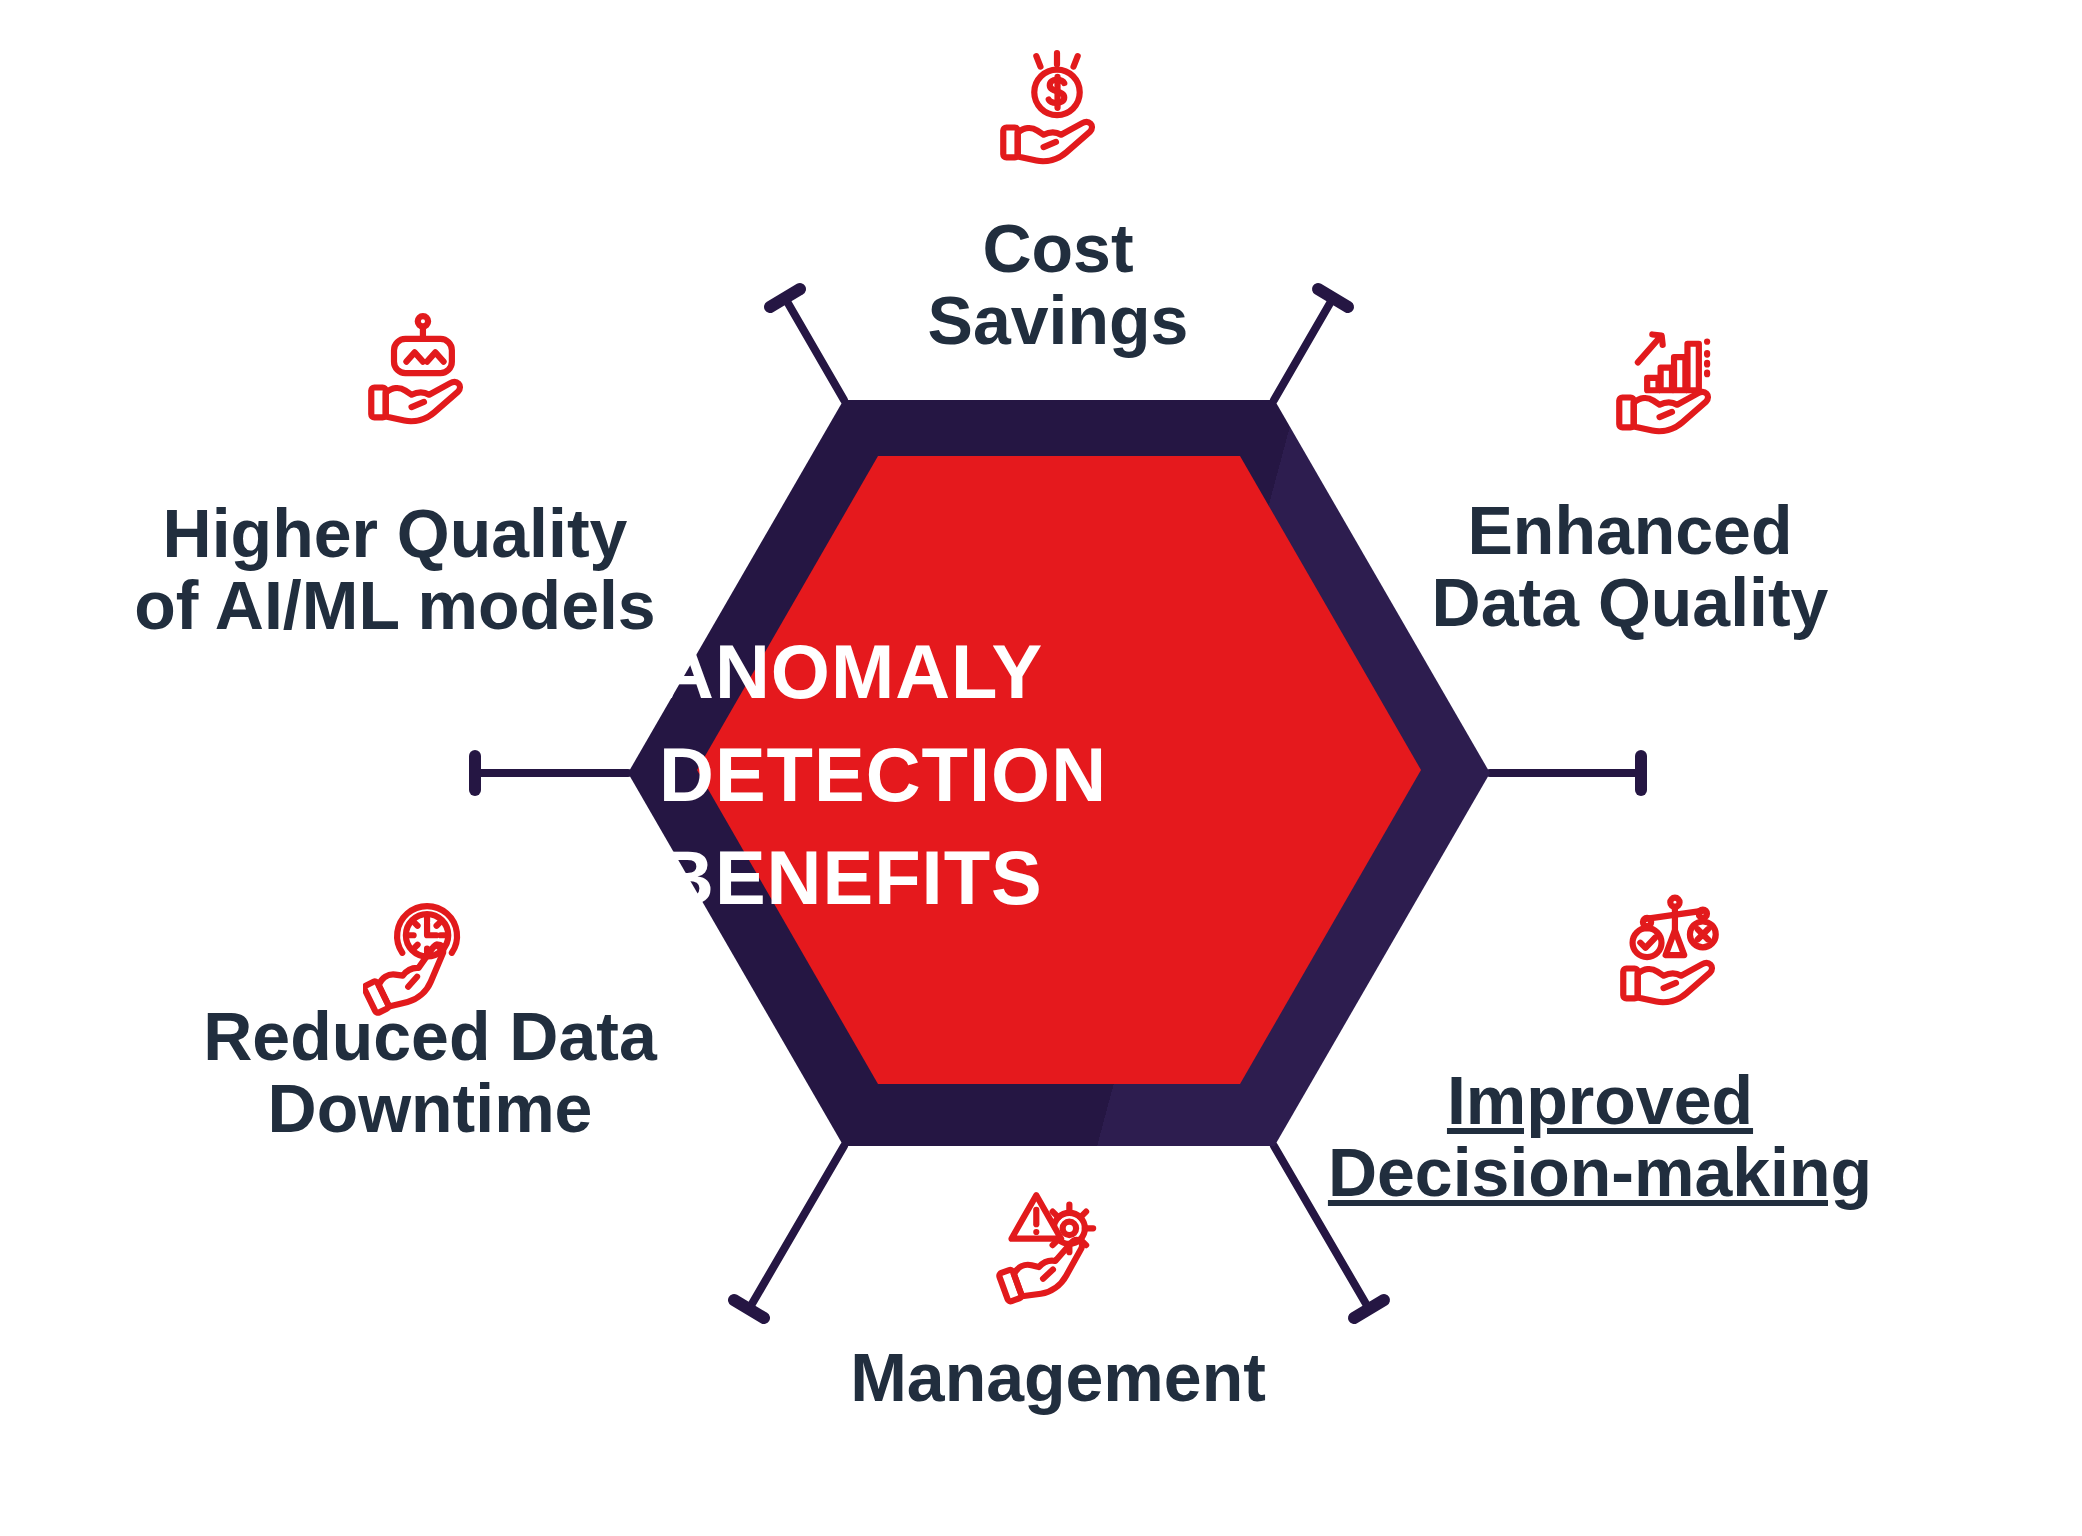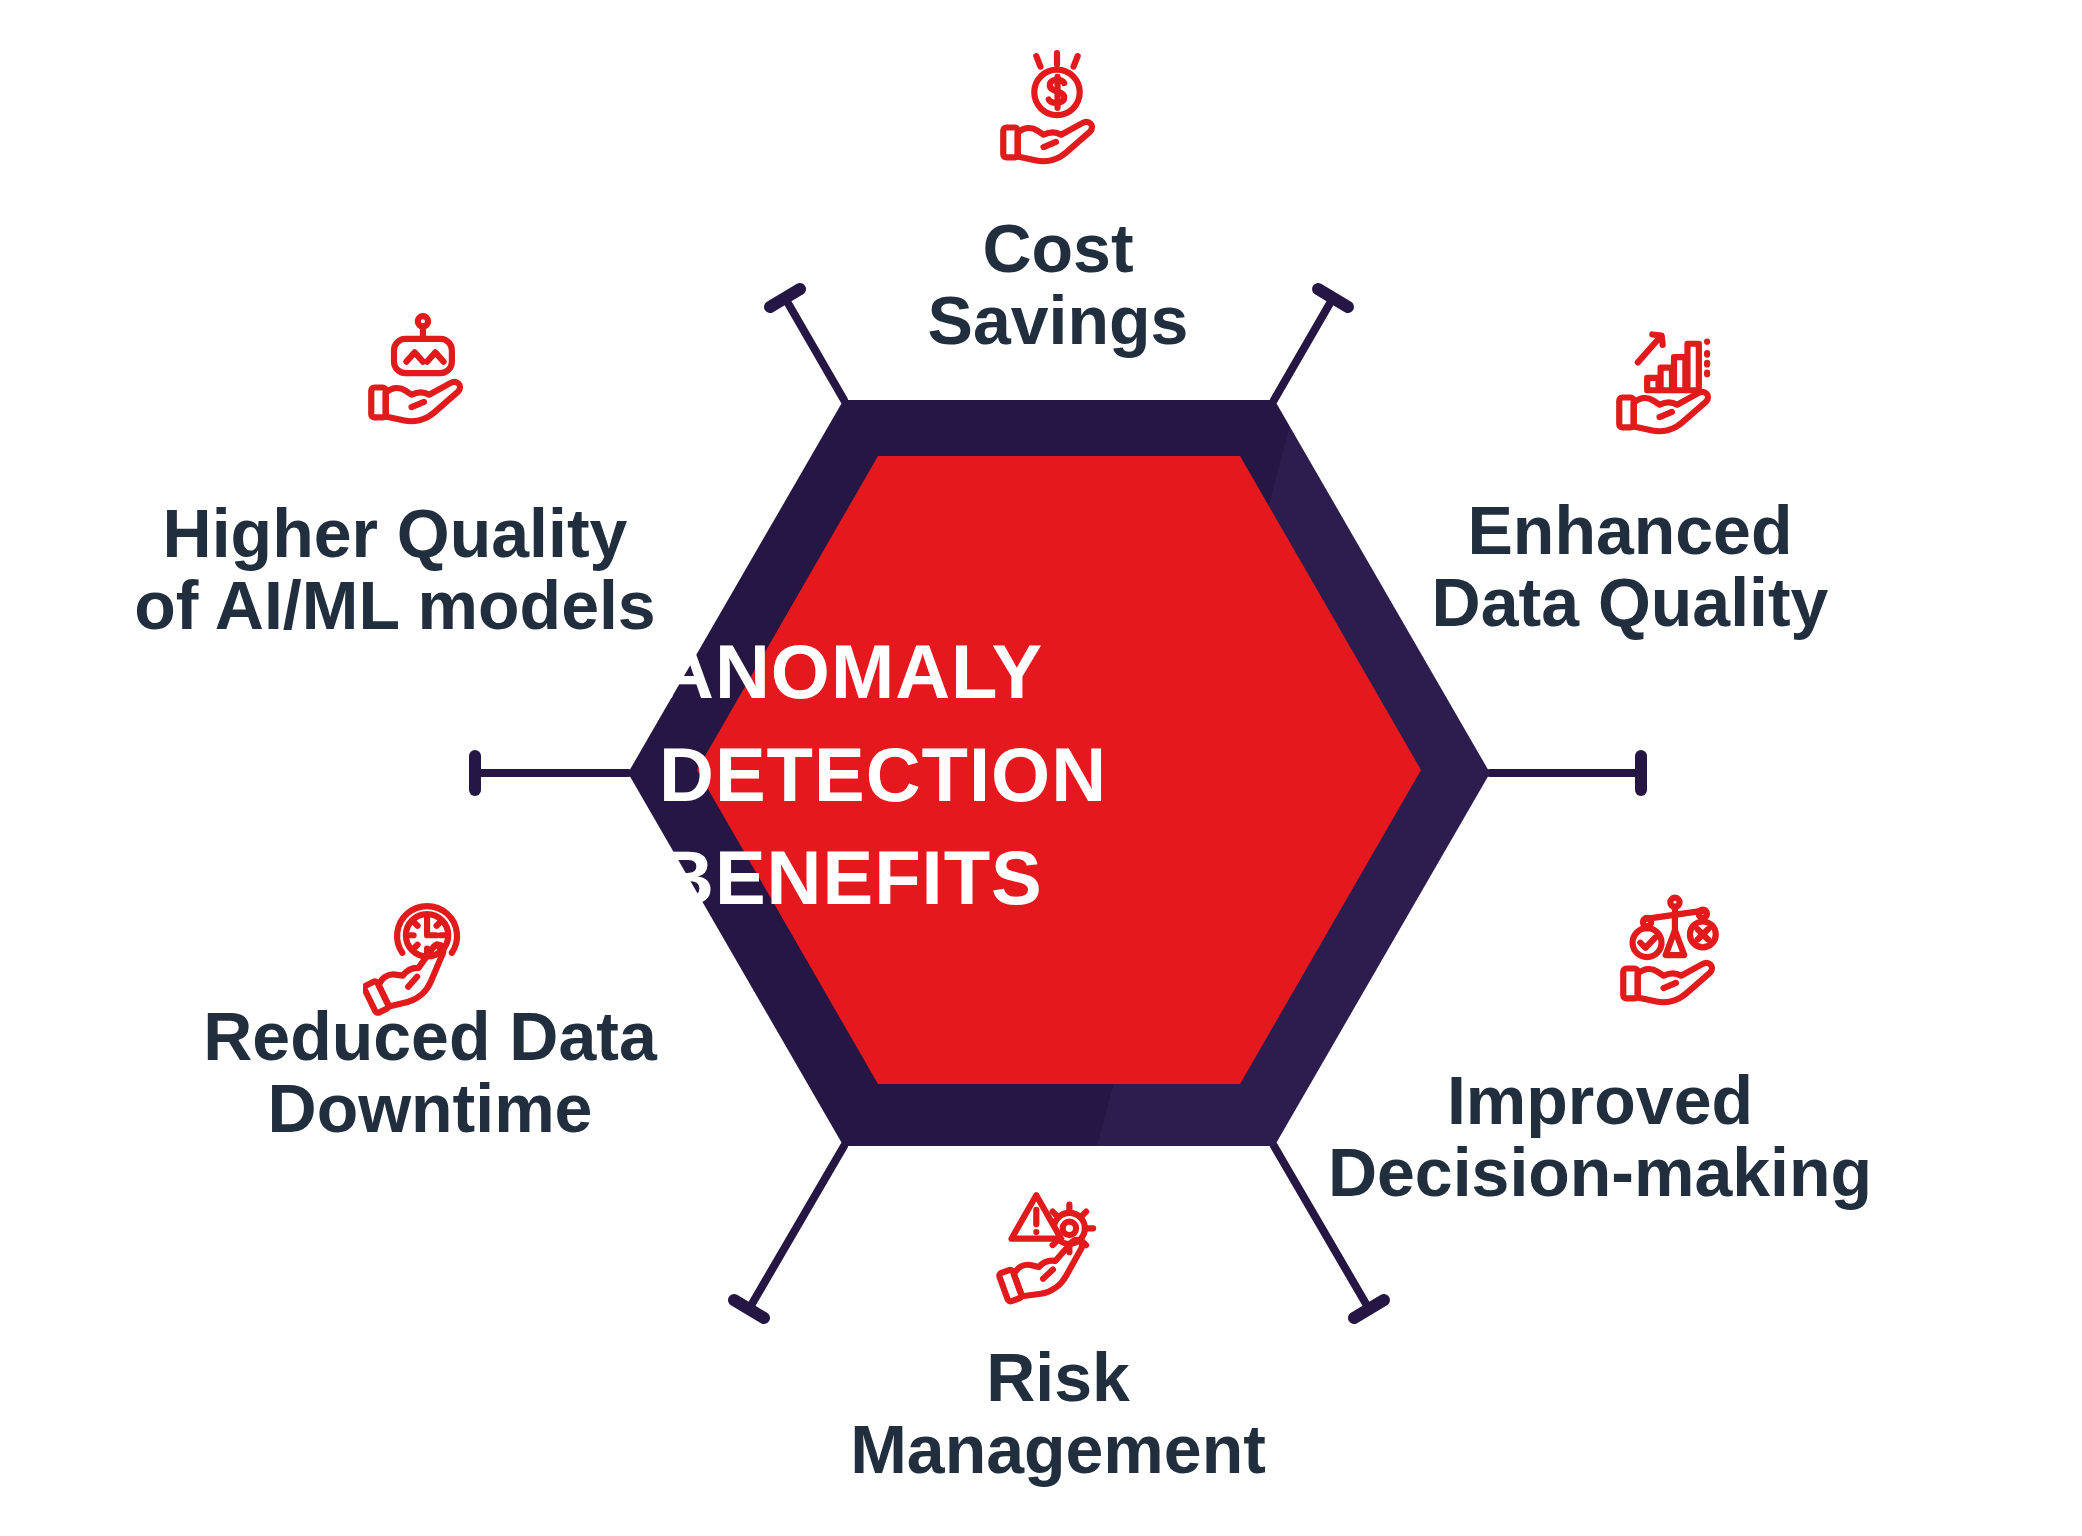--- a/index.html
+++ b/index.html
@@ -33,21 +33,21 @@
   .title div{height:103px;}
   
   .label{
     text-align:center;font-weight:700;font-size:68px;line-height:72px;
     color:var(--text-dark,#212e3e);white-space:nowrap;
     transform:translateX(-50%);
   }
   .label-cost{left:1058px;top:212px;}
   .label-quality{left:1630px;top:494px;}
   .label-accuracy{left:395px;top:497px;}
-  .label-decision{left:1600px;top:1064px;}
+  .label-decision{left:1600px;top:1064px;text-decoration:underline;}
   .label-downtime{left:430px;top:1000px;}
   .label-risk{left:1058px;top:1341px;}
   
   .icon{width:124px;height:124px;color:var(--accent-red,#e21a1c);}
   .icon svg{display:block;width:124px;height:124px;}
   .icon path,.icon rect,.icon circle{stroke:currentColor;fill:none;stroke-width:6;stroke-linecap:round;stroke-linejoin:round;}
   .icon .fill{fill:currentColor;stroke:none;}
   .icon .bgfill{fill:#ffffff;}
   .icon-cost{left:995px;top:50px;}
   .icon-accuracy{left:363px;top:310px;}
@@ -171,21 +171,20 @@
       <path d="M39 23 V37"></path>
       <circle class="fill" cx="39" cy="44.5" r="3"></circle>
       <g transform="rotate(-20 34 96)">
         <rect x="8" y="75" width="14" height="29" rx="3"></rect>
         <path d="M22 80 c6 -5 13 -6 19 -2 l6 4 c6 -3 12 -3 17 0 l20 -11 c7 -4 13 2 8 8 l-23 20 c-8 7 -19 10 -29 8 l-18 -4 z"></path>
         <path d="M47 94 l12 -5"></path>
       </g>
     </svg>
   </div>
   <div class="abs label label-risk">
-    <div>Risk</div>
     <div>Management</div>
   </div>
 
   <div class="abs icon icon-downtime">
     <svg viewBox="0 0 120 120">
       <path d="M38 55 A29 29 0 1 1 86 55"></path>
       <circle cx="62" cy="38" r="20.5"></circle>
       <path d="M62 21 v4 M62 51 v4 M45 38 h4 M75 38 h4 M50 26 l2.8 2.8 M71.2 47.2 l2.8 2.8 M50 50 l2.8 -2.8 M71.2 28.8 l2.8 -2.8"></path>
       <path d="M62 38 V26.5 M62 38 H71"></path>
       <g transform="rotate(-26 32 98)">

